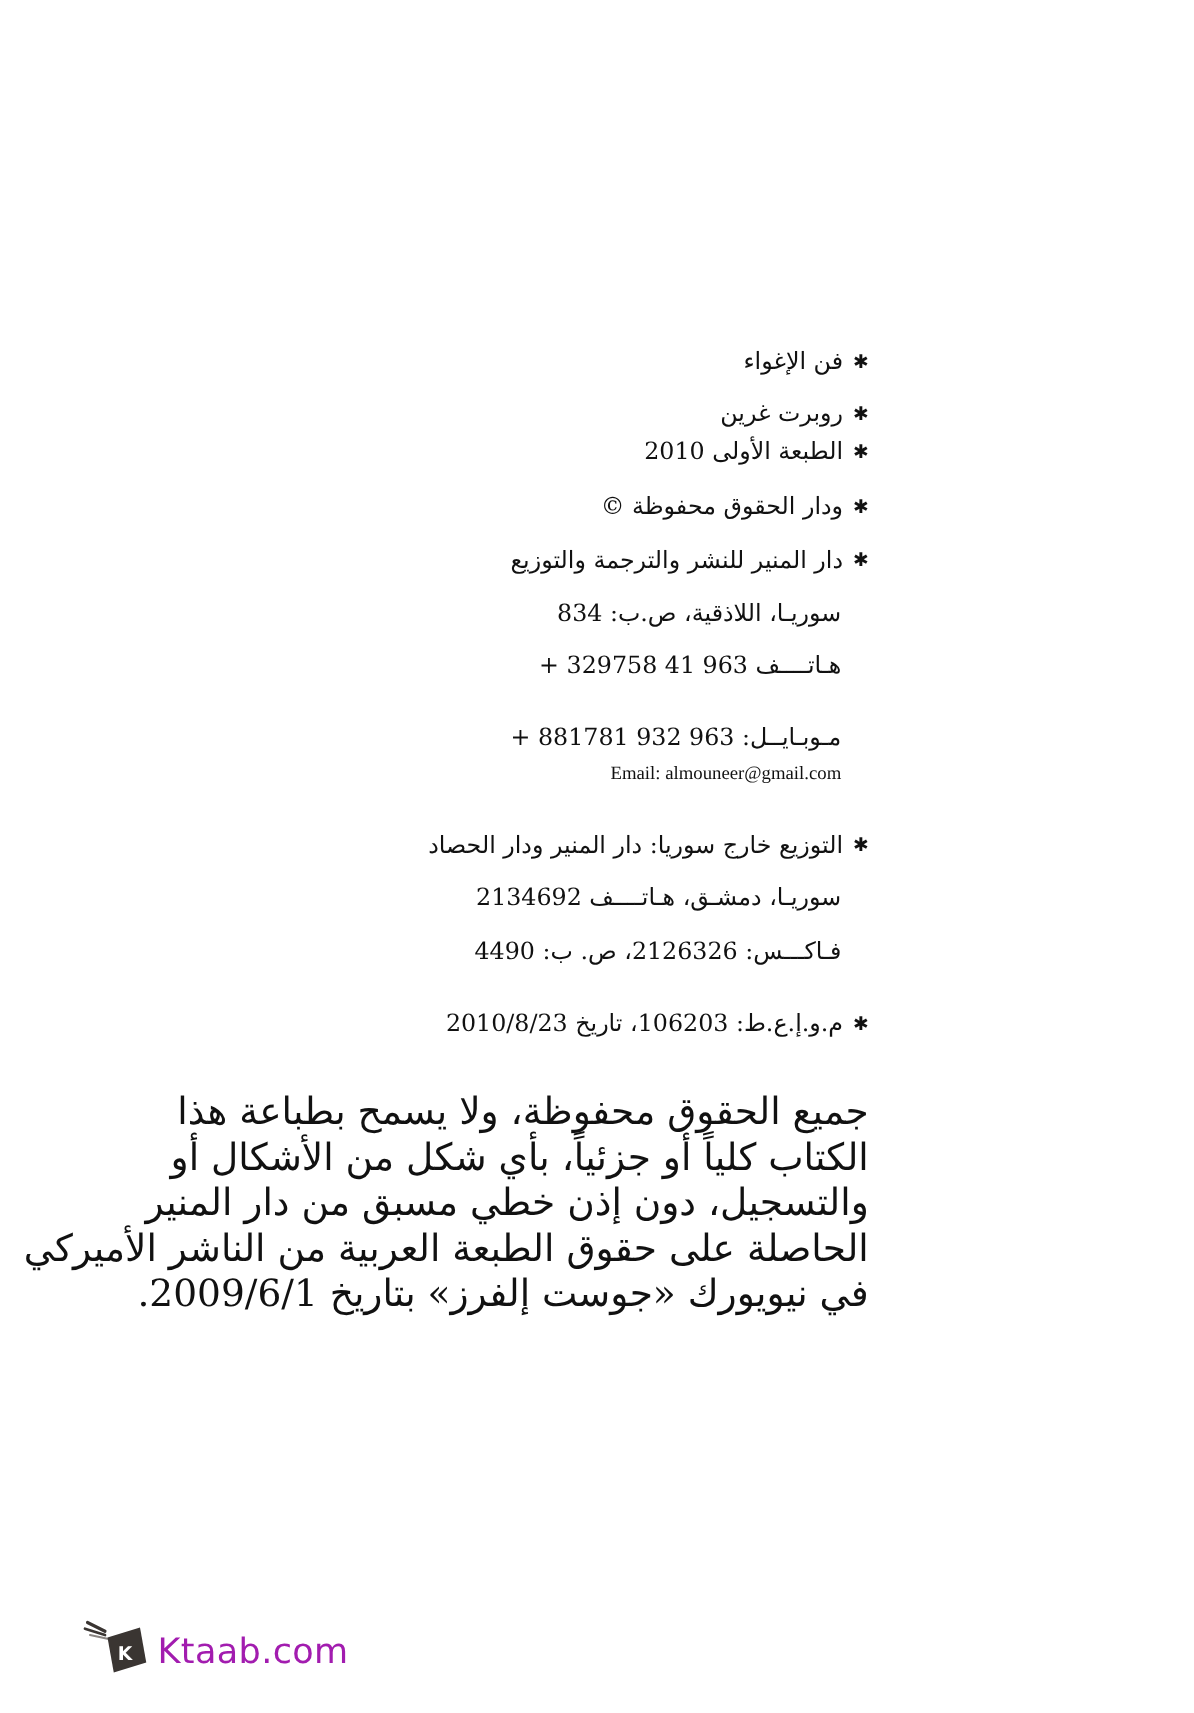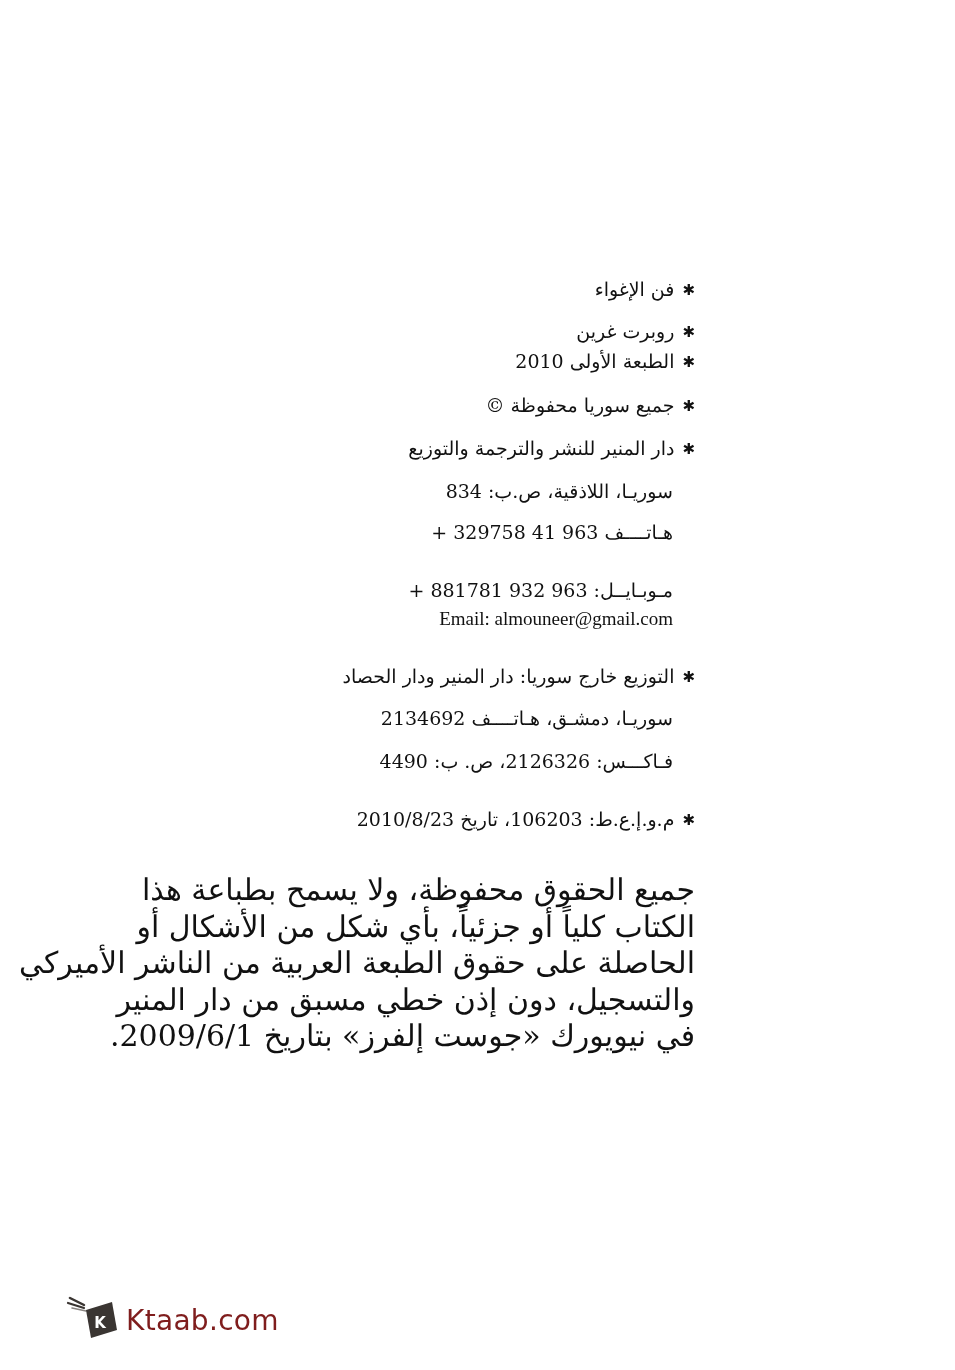--- a/index.html
+++ b/index.html
@@ -40,21 +40,21 @@
       font-size: 15px;
       margin-left: 8px;
       vertical-align: middle;
       position: relative;
       top: -1px;
     }
     .indent { right: 22px; }
     .ltr { direction: ltr; unicode-bidi: embed; }
     .email {
       font-family: "Liberation Serif", "DejaVu Serif", serif;
-      font-size: 19px;
+      font-size: 15px;
     }
     .para {
       position: absolute;
       right: 260px;
       top: 872px;
       width: 442px;
       direction: rtl;
       text-align: justify;
       text-align-last: right;
       font-size: 30px;
@@ -77,21 +77,21 @@
       align-items: center;
     }
     .logo-mark {
       position: relative;
       width: 56px;
       height: 56px;
     }
     .logo-text {
       font-family: "DejaVu Sans", "Liberation Sans", sans-serif;
       font-size: 28px;
-      color: #7f1d1d;
+      color: #a21caf;
       margin-left: 8px;
       letter-spacing: 0.3px;
     }
   </style>
 </head>
 <body>
 
 <div class="page">
 
   <div class="col" style="top:262px; height:580px;">
@@ -102,21 +102,21 @@
 
     <div class="line" style="top:47px;margin-top:10px;">
       <span class="bullet">✱</span><span>روبرت غرين</span>
     </div>
 
     <div class="line" style="top:87px;">
       <span class="bullet">✱</span><span>الطبعة الأولى 2010</span>
     </div>
 
     <div class="line" style="top:131px;">
-      <span class="bullet">✱</span><span>جميع سوريا محفوظة ©</span>
+      <span class="bullet">✱</span><span>ودار الحقوق محفوظة ©</span>
     </div>
 
     <div class="line" style="top:174px;">
       <span class="bullet">✱</span><span>دار المنير للنشر والترجمة والتوزيع</span>
     </div>
 
     <div class="line indent" style="top:217px;">سوريـا، اللاذقية، ص.ب: 834</div>
 
     <div class="line indent" style="top:258px;">
       <span>هـاتــــف</span>
@@ -139,22 +139,22 @@
     <div class="line indent" style="top:487px;">فـاكـــس: 2126326، ص. ب: 4490</div>
 
     <div class="line" style="top:545px;">
       <span class="bullet">✱</span><span>م.و.إ.ع.ط: 106203، تاريخ 2010/8/23</span>
     </div>
   </div>
 
   <div class="para">
     <span class="pline">جميع الحقوق محفوظة، ولا يسمح بطباعة هذا</span>
     <span class="pline">الكتاب كلياً أو جزئياً، بأي شكل من الأشكال أو</span>
+    <span class="pline">والتسجيل، دون إذن خطي مسبق من دار المنير</span>
     <span class="pline">الحاصلة على حقوق الطبعة العربية من الناشر الأميركي</span>
-    <span class="pline">والتسجيل، دون إذن خطي مسبق من دار المنير</span>
     <span class="pline last">في نيويورك «جوست إلفرز» بتاريخ 2009/6/1.</span>
   </div>
 
   <div class="logo">
     <div class="logo-mark">
       <svg width="56" height="56" viewBox="0 0 56 56">
         <path d="M8 6 L22 13" stroke="#3a3532" stroke-width="2.5" stroke-linecap="round"></path>
         <path d="M6 11 L22 16" stroke="#3a3532" stroke-width="2.2" stroke-linecap="round"></path>
         <path d="M10 16 L24 19" stroke="#8a8582" stroke-width="1.6" stroke-linecap="round"></path>
         <path d="M24 18 L29 46 L55 38 L50 10 Z" fill="#3a3532"></path>

